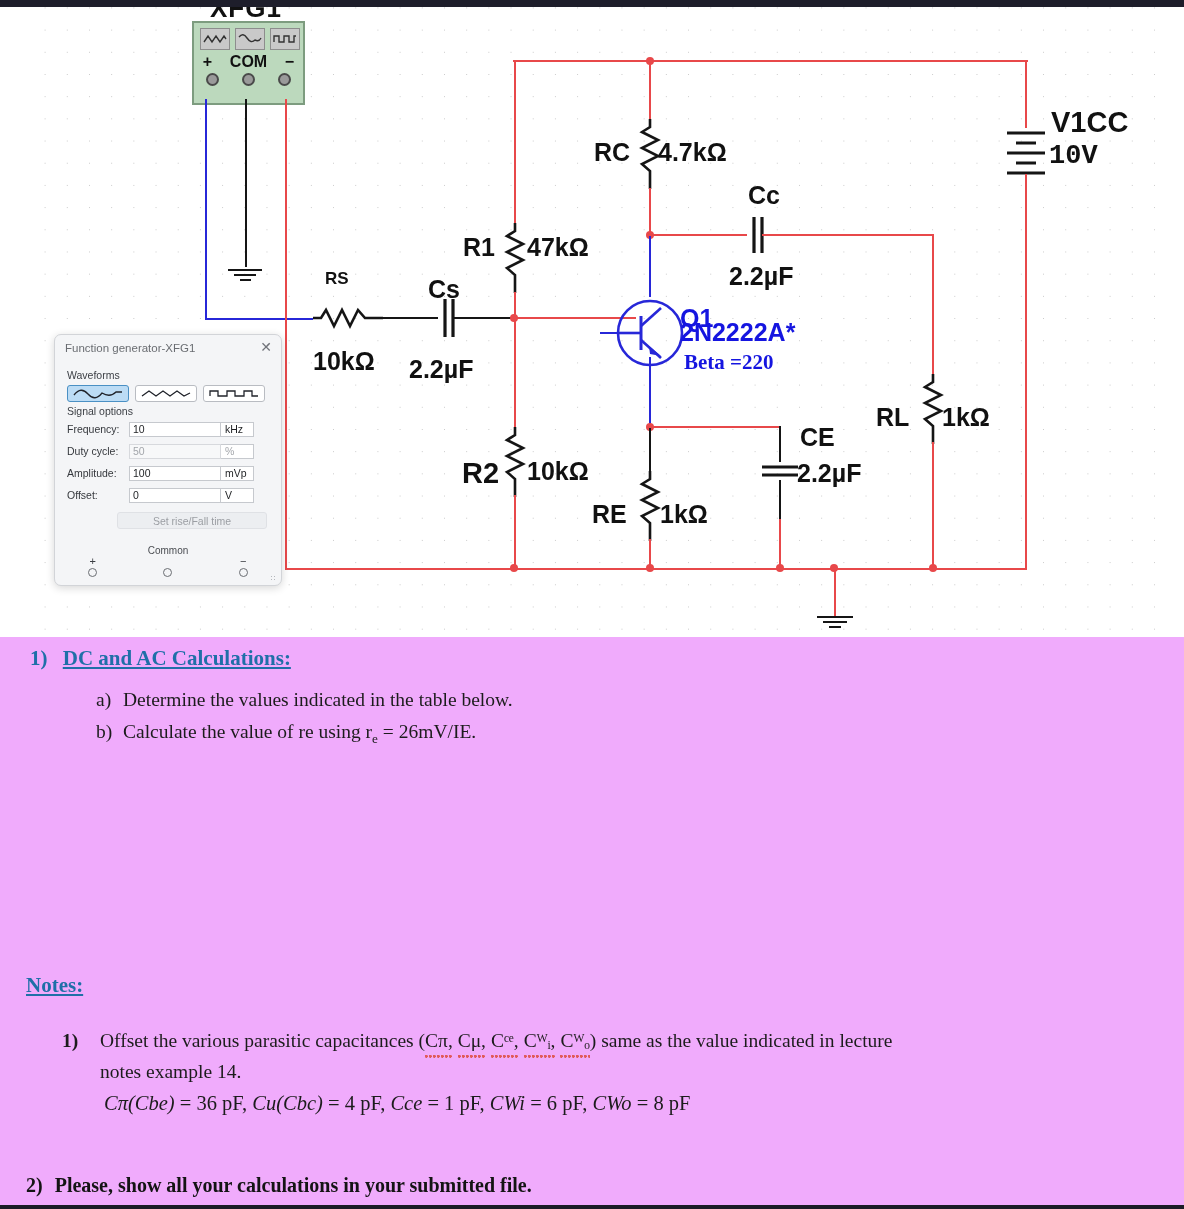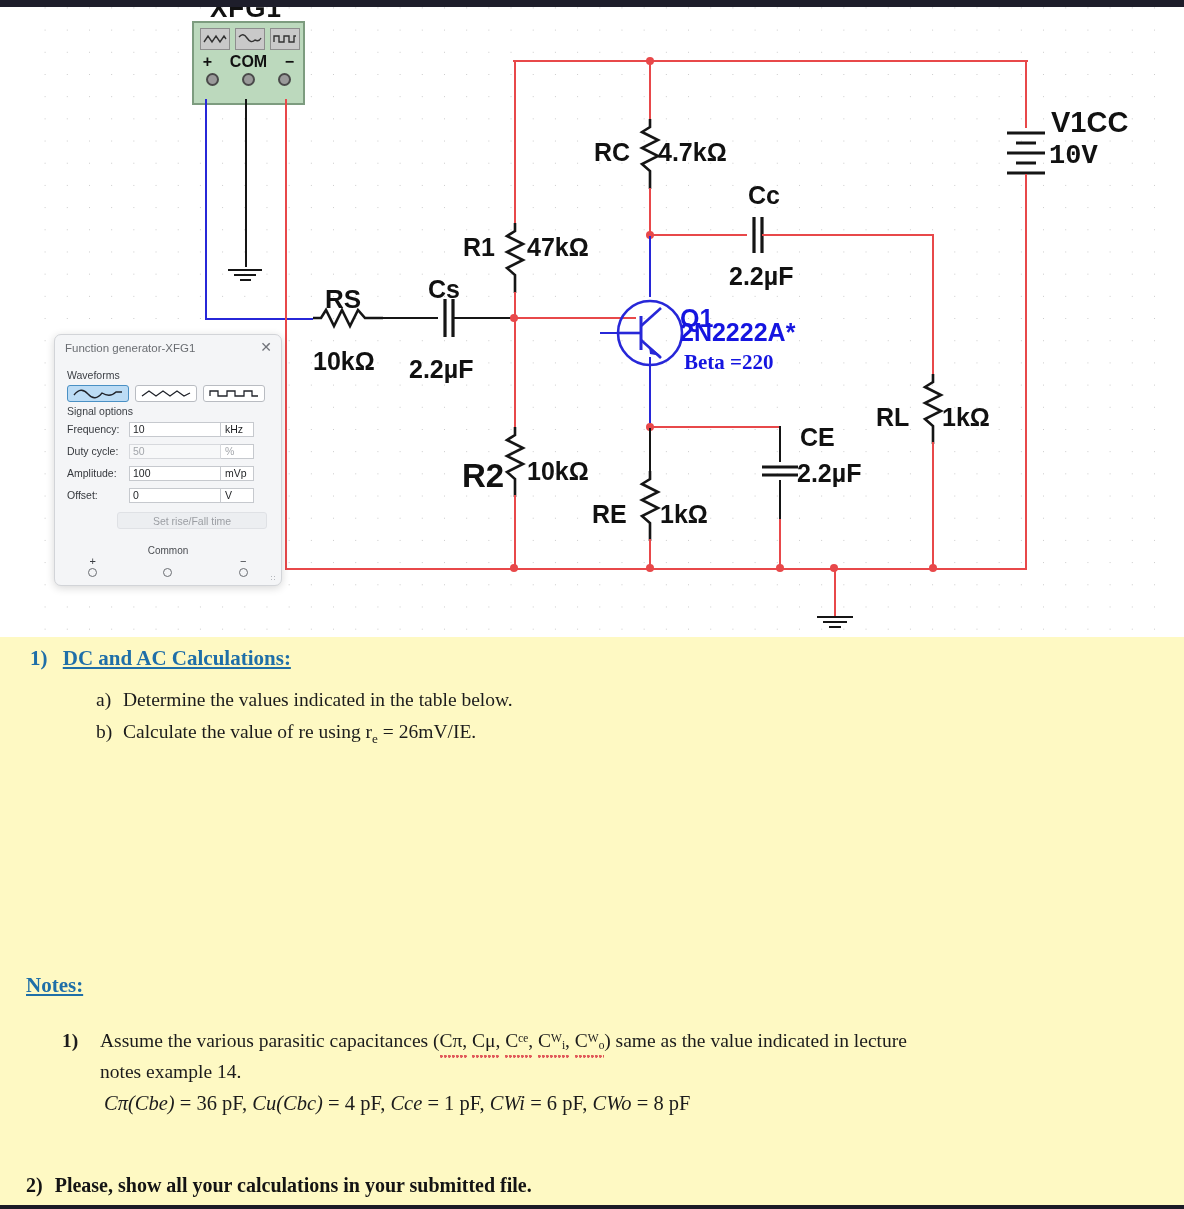--- a/index.html
+++ b/index.html
@@ -3,21 +3,21 @@
 <meta charset="utf-8">
 <style>
   html,body{margin:0;padding:0;}
   body{
     width:1184px;height:1209px;
     background:#ffffff;
     font-family:"Liberation Serif", serif;
     position:relative;
     overflow:hidden;
   }
-  #page{position:relative;width:1184px;height:1209px;overflow:hidden;background:#fef9c3;}
+  #page{position:relative;width:1184px;height:1209px;overflow:hidden;background:#f0abfc;}
 
   
   .top-strip{position:absolute;left:0;top:0;width:1184px;height:7px;background:#1e1e2b;}
 
   
   .schematic{
     position:absolute;left:0;top:7px;width:1184px;height:630px;
     background-color:#ffffff;
     background-image:radial-gradient(circle, #c9c9c9 0.8px, transparent 0.9px);
     background-size:22.2px 22.2px;
@@ -199,21 +199,21 @@
     </div>
 
     <div class="w wv" style="left:285px;top:92px;height:470px;"></div>
     <div class="w wh" style="left:285px;top:561px;width:742px;"></div>
 
     <div class="res" style="left:313px;top:299px;">
       <svg width="70" height="24" viewBox="0 0 70 24">
         <polyline points="0,12 8,12 13,4 21,20 29,4 37,20 45,4 52,12 70,12" fill="none" stroke="#151515" stroke-width="2.6"></polyline>
       </svg>
     </div>
-    <div class="lbl" style="left:325px;top:277px;font-size:26px;">RS</div>
+    <div class="lbl" style="left:325px;top:262px;font-size:17px;">RS</div>
     <div class="lbl" style="left:313px;top:340px;font-size:25px;">10kΩ</div>
 
     <div class="w wh wblack" style="left:382px;top:310px;width:56px;"></div>
     <div class="cap" style="left:437px;top:292px;">
       <svg width="22" height="38" viewBox="0 0 22 38">
         <line x1="8" y1="0" x2="8" y2="38" stroke="#151515" stroke-width="3.2"></line>
         <line x1="16" y1="0" x2="16" y2="38" stroke="#151515" stroke-width="3.2"></line>
       </svg>
     </div>
     <div class="lbl" style="left:428px;top:268px;font-size:25px;">Cs</div>
@@ -232,21 +232,21 @@
     <div class="lbl" style="left:463px;top:226px;font-size:25px;">R1</div>
     <div class="lbl" style="left:527px;top:226px;font-size:25px;">47kΩ</div>
     <div class="w wv" style="left:514px;top:285px;height:28px;"></div>
 
     <div class="w wv" style="left:514px;top:310px;height:112px;"></div>
     <div class="res" style="left:503px;top:420px;">
       <svg width="24" height="70" viewBox="0 0 24 70">
         <polyline points="12,0 12,8 4,13 20,21 4,29 20,37 4,45 12,52 12,70" fill="none" stroke="#151515" stroke-width="2.6"></polyline>
       </svg>
     </div>
-    <div class="lbl" style="left:462px;top:450px;font-size:33px;">R2</div>
+    <div class="lbl" style="left:462px;top:450px;font-size:29px;">R2</div>
     <div class="lbl" style="left:527px;top:450px;font-size:25px;">10kΩ</div>
     <div class="w wv" style="left:514px;top:488px;height:75px;"></div>
     <div class="node" style="left:510px;top:557px;"></div>
 
     <div class="w wh" style="left:513px;top:53px;width:515px;"></div>
     <div class="node" style="left:646px;top:50px;"></div>
 
     <div class="w wv" style="left:649px;top:53px;height:60px;"></div>
     <div class="res" style="left:638px;top:112px;">
       <svg width="24" height="70" viewBox="0 0 24 70">
@@ -433,21 +433,21 @@
     <table class="calc">
       <tbody>
     </tbody>
       </table>
 
     <div class="notes-head">Notes:</div>
 
     <div class="note" style="left:62px;top:388px;width:1120px;">
       <span class="nm">1)</span>
       <span class="ntxt">
-        <span>Assume the various parasitic capacitances (</span><span class="sq">Cπ,</span>&nbsp;<span class="sq">Cμ,</span>&nbsp;<span class="sq">Cᶜᵉ,</span>&nbsp;<span class="sq">Cᵂᵢ,</span>&nbsp;<span class="sq">Cᵂₒ</span><span>) same as the value indicated in lecture</span>
+        <span>Offset the various parasitic capacitances (</span><span class="sq">Cπ,</span>&nbsp;<span class="sq">Cμ,</span>&nbsp;<span class="sq">Cᶜᵉ,</span>&nbsp;<span class="sq">Cᵂᵢ,</span>&nbsp;<span class="sq">Cᵂₒ</span><span>) same as the value indicated in lecture</span>
         <span style="display:block;">notes example 14.</span>
       </span>
     </div>
 
     <div class="formula">
       <i>Cπ(Cbe)</i>&nbsp;=&nbsp;<span>36 pF,</span>&nbsp;<i>Cu(Cbc)</i>&nbsp;=&nbsp;<span>4 pF,</span>&nbsp;<i>Cce</i>&nbsp;=&nbsp;<span>1 pF,</span>&nbsp;<i>CWi</i>&nbsp;=&nbsp;<span>6 pF,</span>&nbsp;<i>CWo</i>&nbsp;=&nbsp;<span>8 pF</span>
     </div>
 
     <div class="note2">
       <span class="nm">2)</span><span>Please, show all your calculations in your submitted file.</span>

